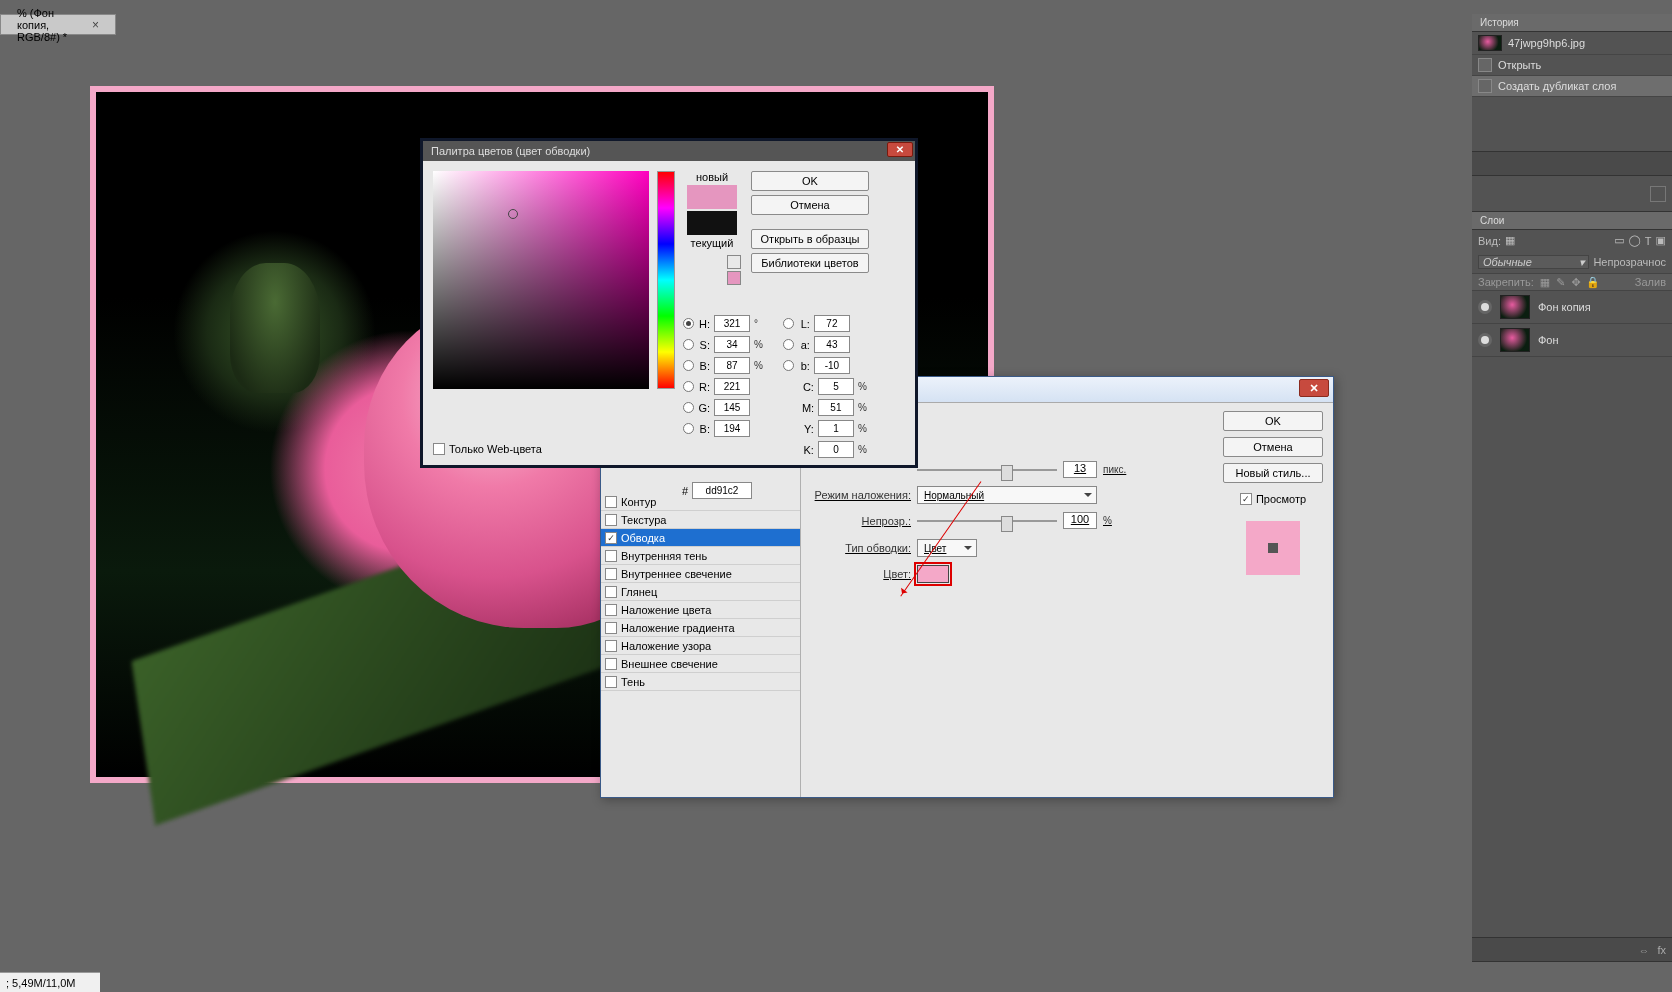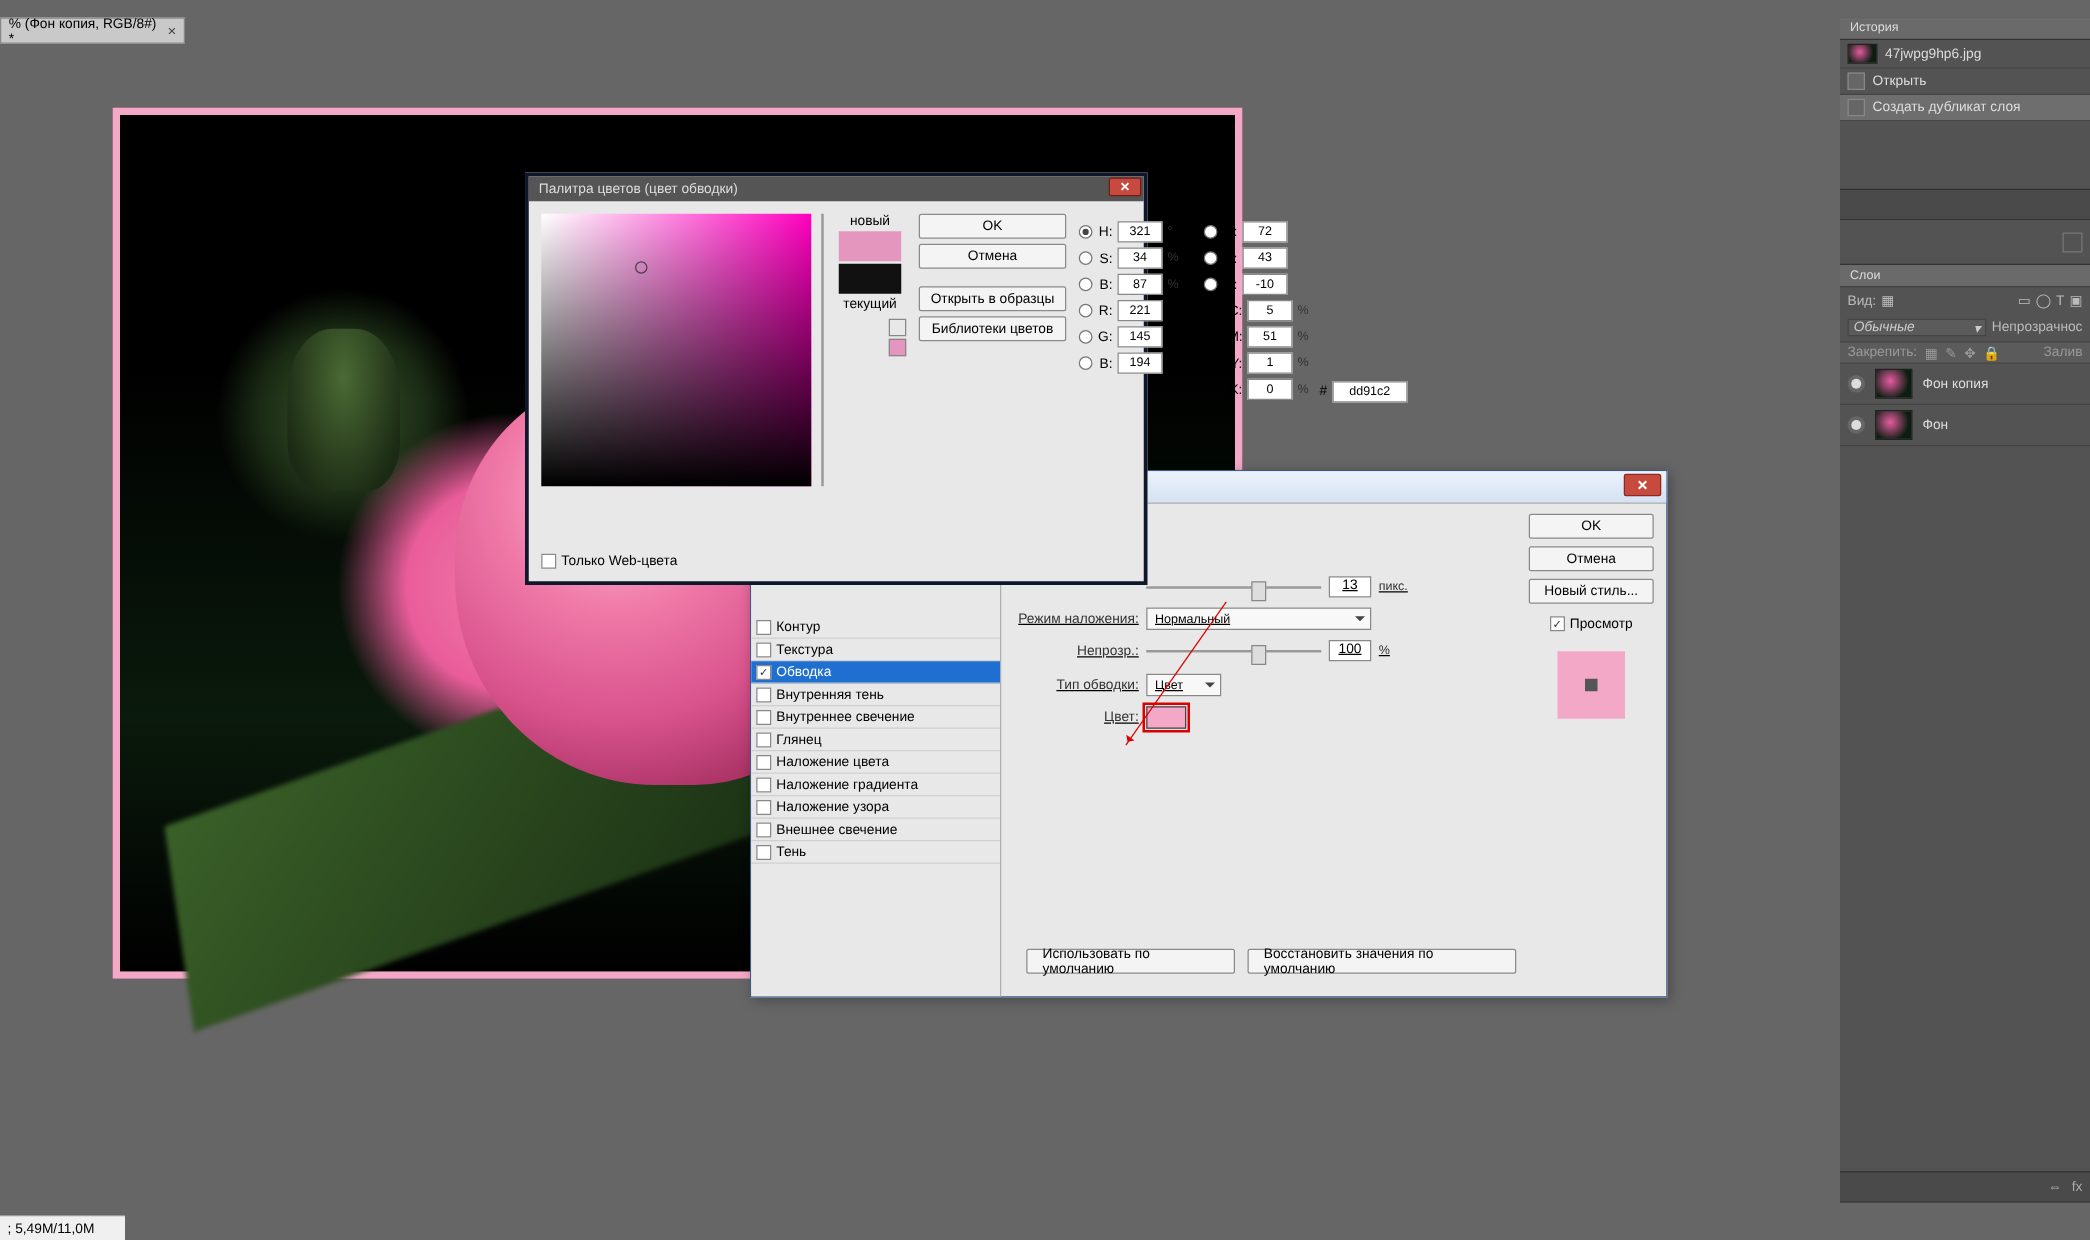--- a/index.html
+++ b/index.html
@@ -1,19 +1,19 @@
 <!DOCTYPE html>
 <html><head>
 <meta charset="utf-8">
 <style>
 * { box-sizing: border-box; margin: 0; padding: 0; font-family: Tahoma, Arial, sans-serif; font-size: 11px; }
 body { background: #666; width: 1672px; height: 992px; overflow: hidden; position: relative; color: #000; }
 
 
-.tab-bar { position: absolute; top: 14px; left: 0; height: 21px; background: #c9c9c9; width: 148px; border: 1px solid #888; display: flex; align-items: center; padding: 0 6px; gap: 6px; }
+.tab-bar { position: absolute; top: 14px; left: 0; height: 21px; background: #c9c9c9; width: 116px; border: 1px solid #888; display: flex; align-items: center; padding: 0 16px; gap: 6px; }
 .tab-bar .close-x { font-size: 12px; color: #444; }
 
 
 .status-bar { position: absolute; bottom: 0; left: 0; height: 20px; background: #f0f0f0; border-top: 1px solid #999; display: flex; align-items: center; padding: 0 6px; width: 100px; }
 
 
 .right-panels { position: absolute; right: 0; top: 14px; width: 200px; display: flex; flex-direction: column; }
 .panel { background: #535353; border-bottom: 1px solid #333; }
 .panel-tab { background: #6a6a6a; color: #ddd; padding: 3px 8px; border-bottom: 1px solid #333; font-size: 10px; }
 .panel-body { background: #535353; }
@@ -252,24 +252,20 @@
       </div>
       <div class="ls-row" style="margin-top:10px">
         <span class="ls-label">Тип обводки:</span>
         <div class="combo" style="width:60px">Цвет</div>
       </div>
       <div class="ls-row">
         <span class="ls-label">Цвет:</span>
         <div class="swatch-btn"></div>
       </div>
       <div class="arrow-line" style="left:180px; top:78px; width:140px; transform: rotate(125deg);"></div>
-      <div class="ls-row" style="position:absolute; bottom:10px; left:20px; gap:10px">
-        <div class="longbtn">Использовать по умолчанию</div>
-        <div class="longbtn">Восстановить значения по умолчанию</div>
-      </div>
     </div>
     <div class="ls-right">
       <div class="wbtn">OK</div>
       <div class="wbtn">Отмена</div>
       <div class="wbtn">Новый стиль...</div>
       <div style="display:flex;align-items:center;gap:4px;margin-top:4px">
         <div class="ls-chk">✓</div>
         <span>Просмотр</span>
       </div>
       <div class="preview-sq"></div>
@@ -282,21 +278,21 @@
     <span>Палитра цветов (цвет обводки)</span>
     <div class="cp-close">✕</div>
   </div>
   <div class="cp-body">
     <div>
       <div class="cp-field">
         <div class="cp-cursor"></div>
       </div>
     </div>
     <div class="cp-hue"></div>
-    <div style="display:flex;flex-direction:row;gap:10px;flex:1">
+    <div style="display:flex;flex-direction:column;gap:24px;flex:1">
       <div style="display:flex;gap:10px">
         <div class="cp-swatches">
           <span>новый</span>
           <div class="sw-box sw-new"></div>
           <div class="sw-box sw-old"></div>
           <span>текущий</span>
           <div style="display:flex;flex-direction:column;gap:2px;margin-top:4px;margin-left:44px;align-items:center">
             <div style="width:14px;height:14px;border:1px solid #888"></div>
             <div style="width:14px;height:14px;background:#e596bf;border:1px solid #888"></div>
           </div>

